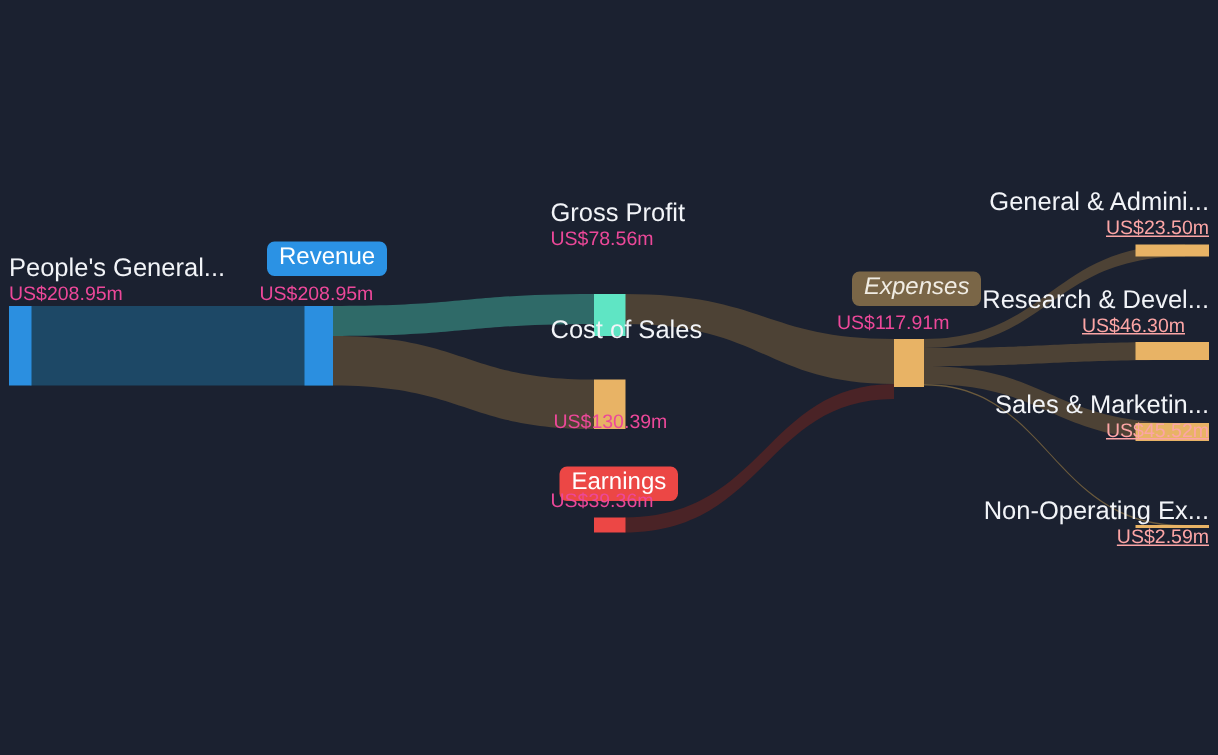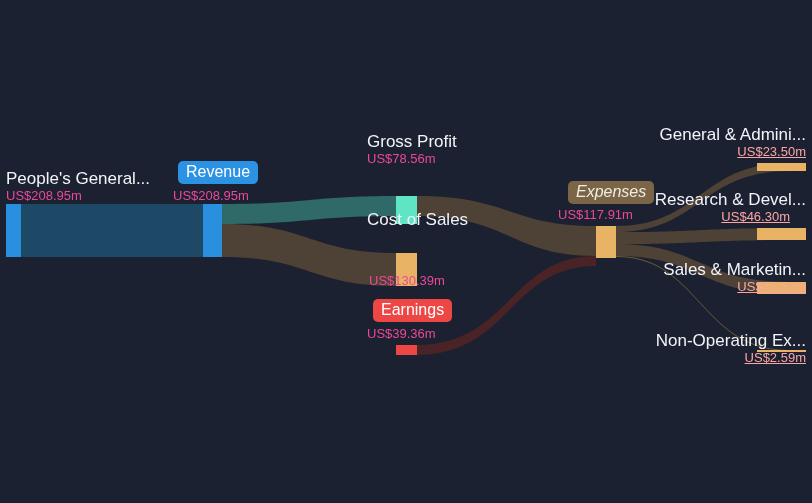--- a/index.html
+++ b/index.html
@@ -129,21 +129,21 @@
     <span class="badge badge-revenue">Revenue</span>
   </div>
   <div class="lbl lbl-val" style="left:173px; top:189px;">US$208.95m</div>
 
   <div class="lbl lbl-name" style="left:367px; top:133px;">Gross Profit</div>
   <div class="lbl lbl-val" style="left:367px; top:152px;">US$78.56m</div>
 
   <div class="lbl lbl-name" style="left:367px; top:211px;">Cost of Sales</div>
   <div class="lbl lbl-val" style="left:369px; top:230px;margin-top:44px;">US$130.39m</div>
 
-  <div class="lbl" style="left:373px; top:299px;">
+  <div class="lbl" style="left:373px; top:311px;">
     <span class="badge badge-earnings">Earnings</span>
   </div>
   <div class="lbl lbl-val" style="left:367px; top:327px;">US$39.36m</div>
 
   <div class="lbl" style="left:568px; top:181px;">
     <span class="badge badge-expenses">Expenses</span>
   </div>
   <div class="lbl lbl-val" style="left:558px; top:208px;">US$117.91m</div>
 
   <div class="lbl lbl-name ta-right" style="right:6px; top:126px;">General &amp; Admini...</div>

